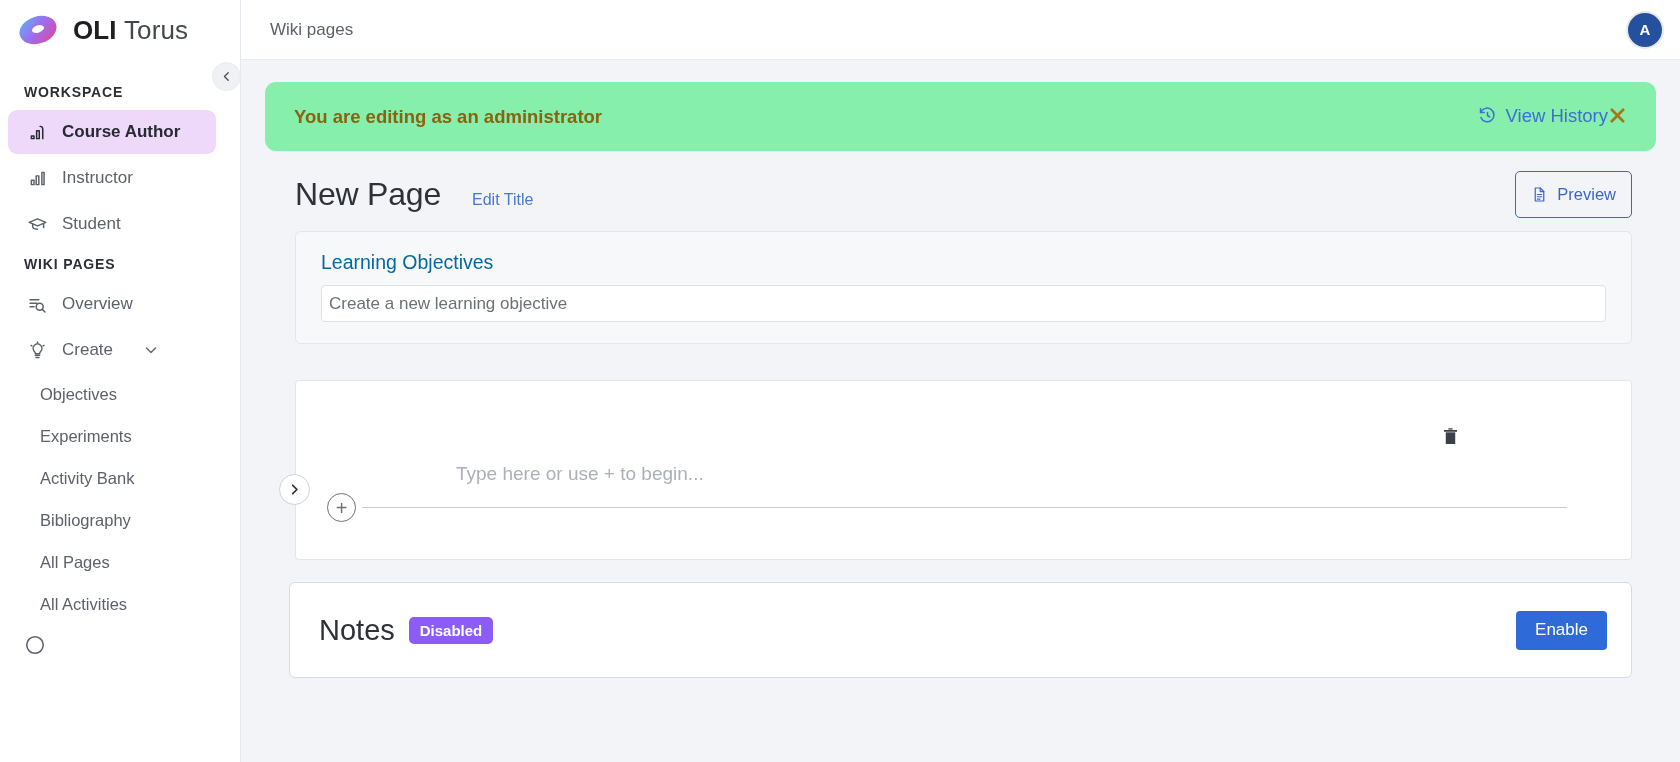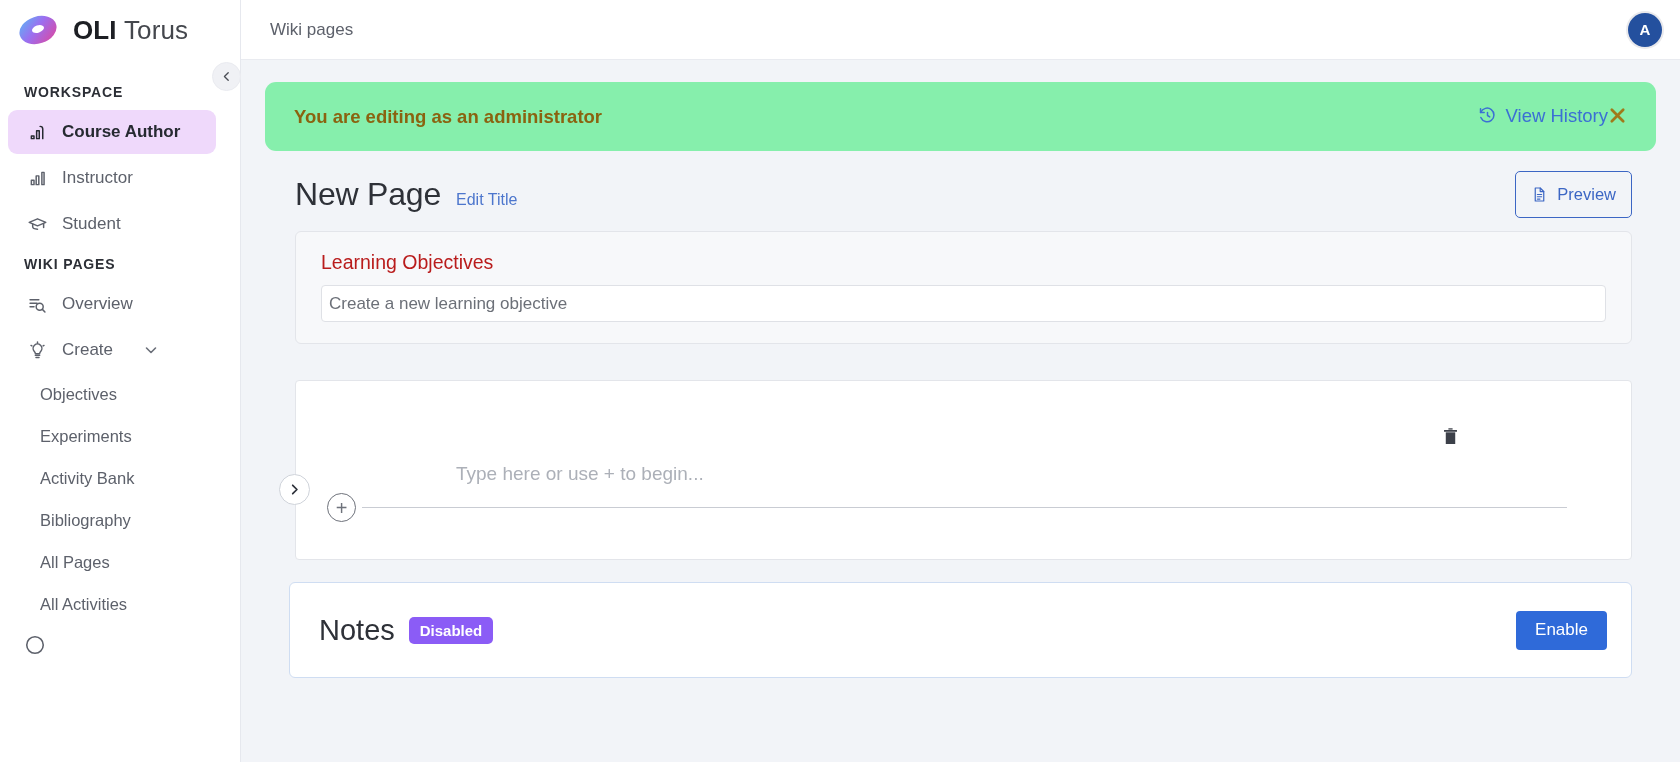--- a/index.html
+++ b/index.html
@@ -93,37 +93,37 @@
     display: flex; align-items: center; gap: 9px;
     color: #3b6fd4; font-size: 18.5px; cursor: pointer; white-space: nowrap;
   }
   .close-x { color: #a07a1a; font-size: 24px; cursor: pointer; line-height: 1; font-weight: 400; }
 
   
   .title-row {
     display: flex; align-items: center; justify-content: space-between;
     padding: 0 24px 0 30px; margin-bottom: 16px; height: 42px;
   }
-  .title-left { display: flex; align-items: baseline; gap: 15px; }
+  .title-left { display: flex; align-items: baseline; gap: 31px; }
   .page-title { font-size: 32px; font-weight: 400; color: #2e3138; letter-spacing: -.2px; }
   .edit-title { font-size: 16px; color: #4d76cd; cursor: pointer; }
   .preview-btn {
     display: flex; align-items: center; gap: 9px;
     border: 1px solid #3c66c4; color: #3c66c4; background: transparent;
     border-radius: 5px; height: 47px; padding: 0 15px;
     font-size: 16.5px; cursor: pointer; font-family: inherit;
   }
 
   
   .objectives-panel {
     margin: 0 24px 0 30px; background: #f7f8fa;
     border: 1px solid #e3e5ea; border-radius: 6px;
     padding: 19px 25px 21px 25px;
   }
-  .objectives-label { font-size: 19.5px; color: #b91c1c; margin-bottom: 11px; }
+  .objectives-label { font-size: 19.5px; color: #0369a1; margin-bottom: 11px; }
   .objectives-input {
     width: 100%; height: 37px; border: 1px solid #dfe1e6;
     border-radius: 4px; background: #fff; padding: 0 7px;
     font-size: 17px; color: #6c7078; font-family: inherit;
   }
   .objectives-input::placeholder { color: #6c7078; }
 
   
   .editor-wrap { position: relative; margin: 36px 24px 0 30px; }
   .editor-card {

